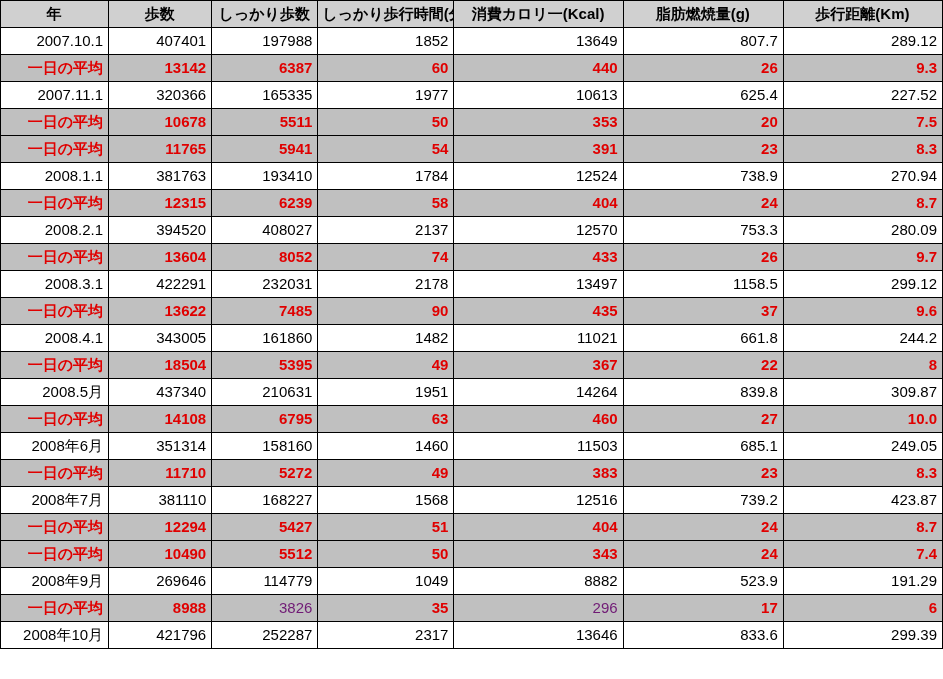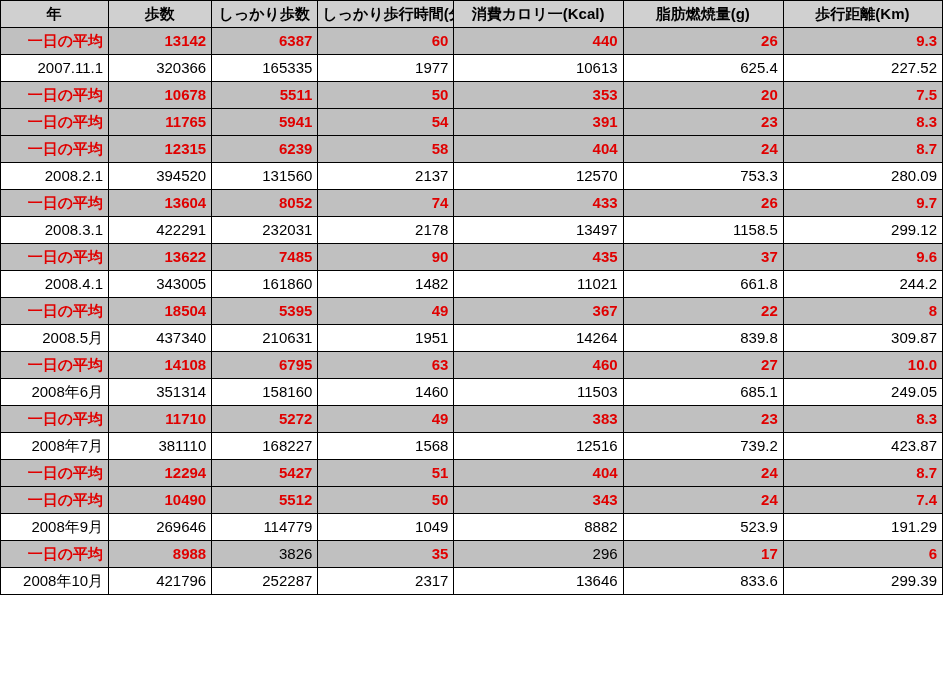--- a/index.html
+++ b/index.html
@@ -49,21 +49,21 @@
   tr.row-normal td {
     background: #ffffff;
     color: #000000;
   }
   tr.row-avg td {
     background: #c0c0c0;
     color: #e00000;
     font-weight: bold;
   }
   tr.row-avg td.plain {
-    color: #000000;
+    color: #701a75;
     font-weight: normal;
   }
 </style>
 </head>
 <body>
 
 <table class="walk-table">
   <colgroup>
     <col class="c-year">
       <col class="c-steps">
@@ -78,20 +78,29 @@
       <th>年</th>
       <th>歩数</th>
       <th>しっかり歩数</th>
       <th>しっかり歩行時間(分)</th>
       <th>消費カロリ一(Kcal)</th>
       <th>脂肪燃焼量(g)</th>
       <th>歩行距離(Km)</th>
     </tr>
   </thead>
   <tbody>
+      <tr class="row-normal">
+        <td class="val">2007.10.1</td>
+        <td class="val">407401</td>
+        <td class="val">197988</td>
+        <td class="val">1852</td>
+        <td class="val">13649</td>
+        <td class="val">807.7</td>
+        <td class="val">289.12</td>
+      </tr>
       <tr class="row-avg">
         <td class="val">一日の平均</td>
         <td class="val">13142</td>
         <td class="val">6387</td>
         <td class="val">60</td>
         <td class="val">440</td>
         <td class="val">26</td>
         <td class="val">9.3</td>
       </tr>
       <tr class="row-normal">
@@ -114,33 +123,42 @@
       </tr>
       <tr class="row-avg">
         <td class="val">一日の平均</td>
         <td class="val">11765</td>
         <td class="val">5941</td>
         <td class="val">54</td>
         <td class="val">391</td>
         <td class="val">23</td>
         <td class="val">8.3</td>
       </tr>
+      <tr class="row-normal">
+        <td class="val">2008.1.1</td>
+        <td class="val">381763</td>
+        <td class="val">193410</td>
+        <td class="val">1784</td>
+        <td class="val">12524</td>
+        <td class="val">738.9</td>
+        <td class="val">270.94</td>
+      </tr>
       <tr class="row-avg">
         <td class="val">一日の平均</td>
         <td class="val">12315</td>
         <td class="val">6239</td>
         <td class="val">58</td>
         <td class="val">404</td>
         <td class="val">24</td>
         <td class="val">8.7</td>
       </tr>
       <tr class="row-normal">
         <td class="val">2008.2.1</td>
         <td class="val">394520</td>
-        <td class="val">131560</td>
+        <td class="val">408027</td>
         <td class="val">2137</td>
         <td class="val">12570</td>
         <td class="val">753.3</td>
         <td class="val">280.09</td>
       </tr>
       <tr class="row-avg">
         <td class="val">一日の平均</td>
         <td class="val">13604</td>
         <td class="val">8052</td>
         <td class="val">74</td>

